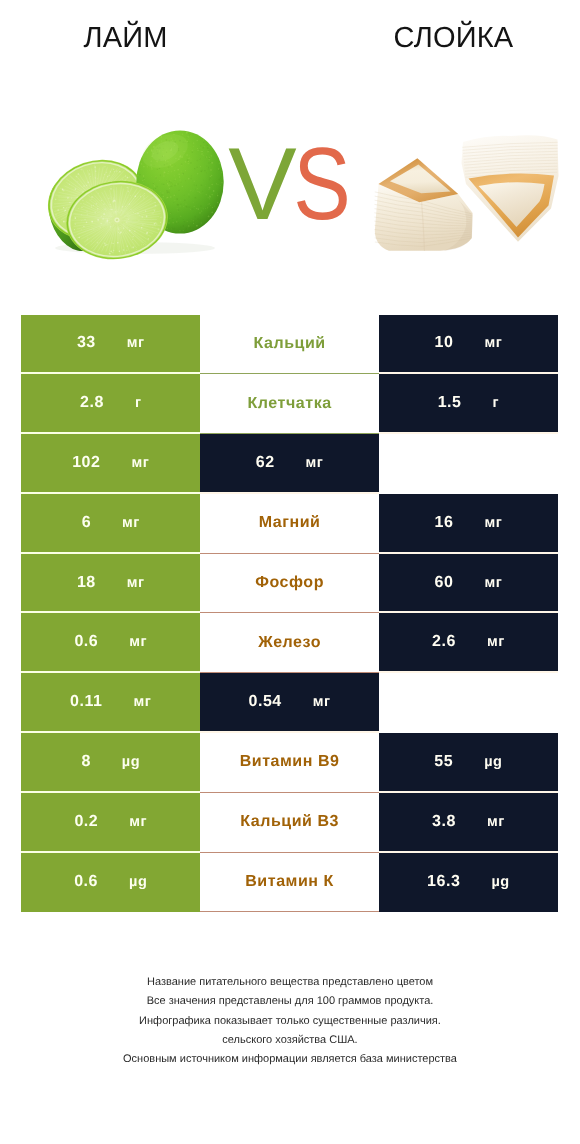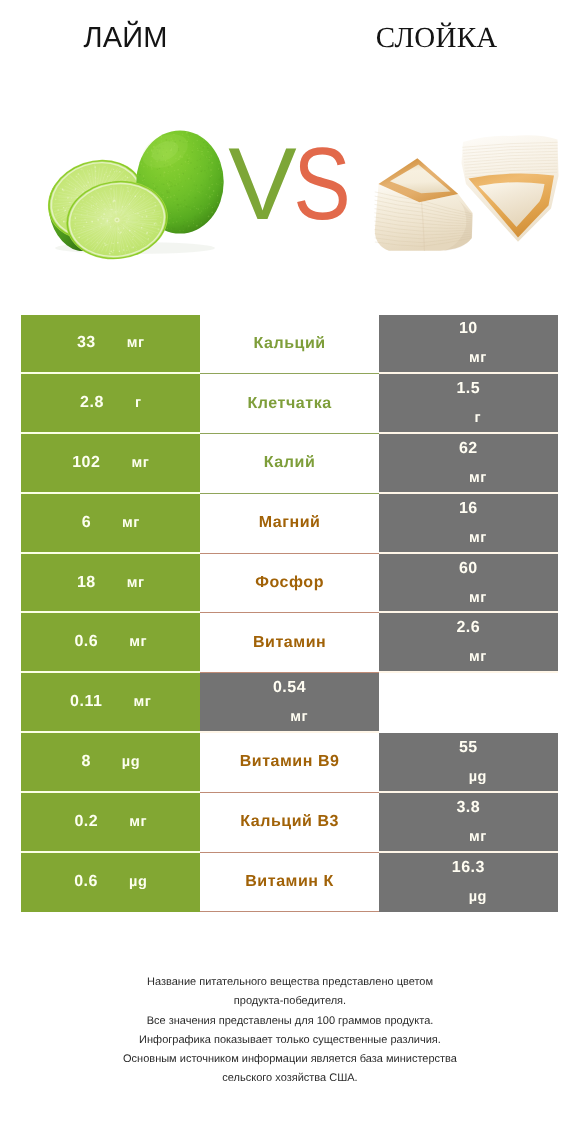--- a/index.html
+++ b/index.html
@@ -1,31 +1,31 @@
 <!DOCTYPE html>
 <html><head>
 <meta charset="utf-8">
 <style>
   *{box-sizing:border-box;margin:0;padding:0;}
   html,body{width:580px;height:1144px;background:#fff;}
   body{font-family:"Liberation Sans",sans-serif;-webkit-font-smoothing:antialiased;text-rendering:geometricPrecision;}
   .page{position:relative;width:580px;height:1144px;overflow:hidden;background:#fff;}
   .title{position:absolute;top:22px;font-size:29px;font-weight:400;color:#141414;letter-spacing:0.2px;text-align:center;white-space:nowrap;}
   .title.left{left:36px;width:179px;}
-  .title.right{left:347px;width:179px;font-family:Liberation Serif, serif;}
+  .title.right{left:364px;width:179px;}
   .lime-wrap{position:absolute;left:30px;top:96px;}
   .pastry-wrap{position:absolute;left:368px;top:108px;}
   .vs{position:absolute;left:220px;top:140px;}
   .vs-v{font-family:"Liberation Sans",sans-serif;font-size:102.6px;fill:#7DA637;}
   .vs-s{font-family:"Liberation Sans",sans-serif;font-size:102.6px;fill:#E2694B;}
   .tbl{position:absolute;left:21.4px;top:314.5px;width:536.4px;}
   .row{position:relative;height:59.79px;display:flex;}
   .cell{width:178.8px;height:100%;display:flex;align-items:center;justify-content:center;font-weight:bold;font-size:16px;letter-spacing:0.55px;gap:12px;}
   .cell.g{background:#82A733;color:#FDFFF0;}
-  .cell.o{background:#737373;color:#FFFDF2;flex-direction:column;}
+  .cell.o{background:#0f172a;color:#FFFDF2;}
   .cell.m{background:#fff;}
   .row .cell.g{border-bottom:2px solid #FBFFE4;}
   .row .cell.o{border-bottom:2px solid #FFF6E8;}
   .row:last-child .cell.g,.row:last-child .cell.o{border-bottom:none;}
   .cell.m.wg{color:#7E9E3A;border-bottom:1px solid #90A55A;}
   .cell.m.wo{color:#a16207;border-bottom:1px solid #C08C77;}
   .unit{font-size:14.5px;font-weight:bold;margin-left:19px;}
   .note{position:absolute;left:0;top:973px;width:580px;text-align:center;font-size:11px;line-height:19.25px;color:#2a2a2a;}
 </style>
 </head>
@@ -927,23 +927,20 @@
         <div class="cell o">
           <span>1.5</span>
           <span class="unit">г</span>
         </div>
       </div>
       <div class="row">
         <div class="cell g">
           <span>102</span>
           <span class="unit">мг</span>
         </div>
-        <div class="cell m wg">
-          <span>Калий</span>
-        </div>
         <div class="cell o">
           <span>62</span>
           <span class="unit">мг</span>
         </div>
       </div>
       <div class="row">
         <div class="cell g">
           <span>6</span>
           <span class="unit">мг</span>
         </div>
@@ -967,21 +964,21 @@
           <span>60</span>
           <span class="unit">мг</span>
         </div>
       </div>
       <div class="row">
         <div class="cell g">
           <span>0.6</span>
           <span class="unit">мг</span>
         </div>
         <div class="cell m wo">
-          <span>Витамин</span>
+          <span>Железо</span>
         </div>
         <div class="cell o">
           <span>2.6</span>
           <span class="unit">мг</span>
         </div>
       </div>
       <div class="row">
         <div class="cell g">
           <span>0.11</span>
           <span class="unit">мг</span>
@@ -1026,19 +1023,18 @@
           <span>Витамин К</span>
         </div>
         <div class="cell o">
           <span>16.3</span>
           <span class="unit">µg</span>
         </div>
       </div>
     </div>
   <div class="note">
       <div>Название питательного вещества представлено цветом</div>
-      <div>продукта-победителя.</div>
       <div>Все значения представлены для 100 граммов продукта.</div>
       <div>Инфографика показывает только существенные различия.</div>
+      <div>сельского хозяйства США.</div>
       <div>Основным источником информации является база министерства</div>
-      <div>сельского хозяйства США.</div>
     </div>
 </div>
 
 </body></html>

